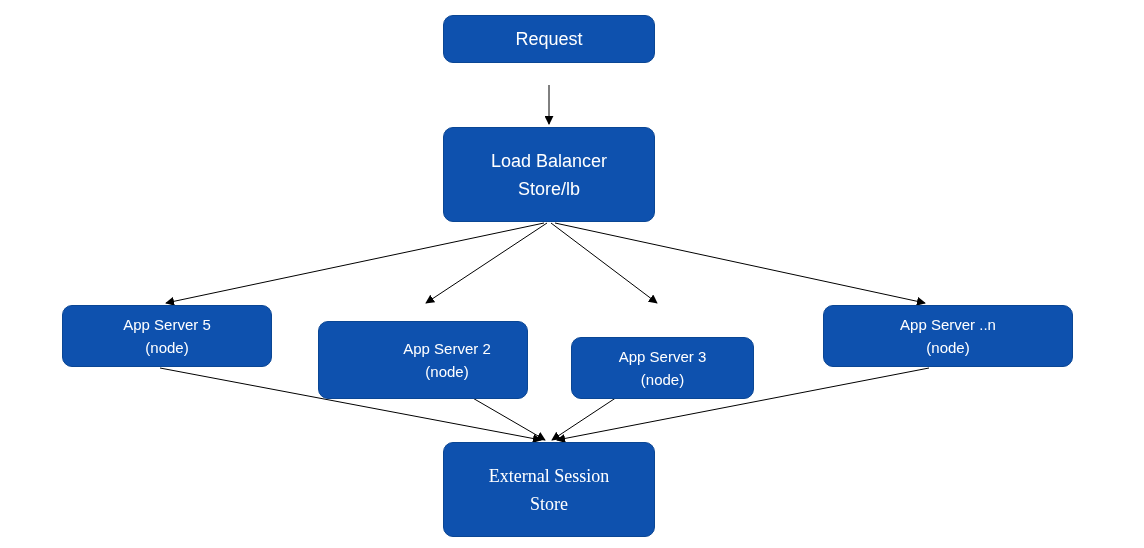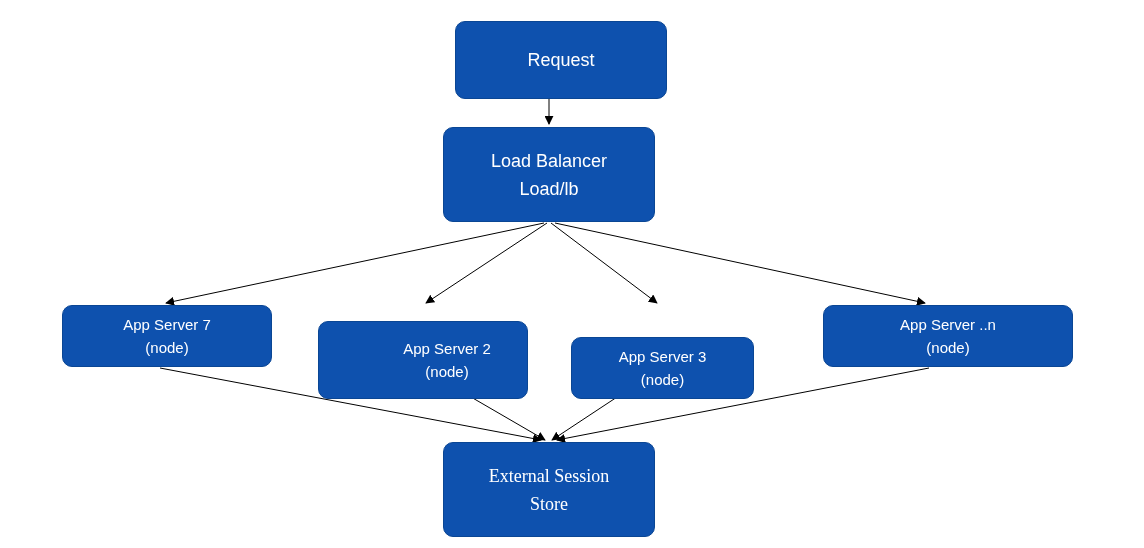--- a/index.html
+++ b/index.html
@@ -64,31 +64,31 @@
       <line x1="544" y1="223" x2="166" y2="303" class="edge" marker-end="url(#arrowhead)"></line>
       <line x1="547" y1="223" x2="426" y2="303" class="edge" marker-end="url(#arrowhead)"></line>
       <line x1="551" y1="223" x2="657" y2="303" class="edge" marker-end="url(#arrowhead)"></line>
       <line x1="555" y1="223" x2="925" y2="303" class="edge" marker-end="url(#arrowhead)"></line>
       <line x1="160" y1="368" x2="541" y2="440" class="edge" marker-end="url(#arrowhead)"></line>
       <line x1="421" y1="368" x2="545" y2="440" class="edge" marker-end="url(#arrowhead)"></line>
       <line x1="661" y1="368" x2="552" y2="440" class="edge" marker-end="url(#arrowhead)"></line>
       <line x1="929" y1="368" x2="557" y2="440" class="edge" marker-end="url(#arrowhead)"></line>
     </svg>
 
-  <div class="node big" style="left:443px; top:21px; width:212px; height:78px;margin-left:12px;">
+  <div class="node big" style="left:443px; top:15px; width:212px; height:48px;">
     <span>Request</span>
   </div>
 
   <div class="node big" style="left:443px; top:127px; width:212px; height:95px;">
     <span>Load Balancer</span>
-    <span>Load/lb</span>
+    <span>Store/lb</span>
   </div>
 
   <div class="node small" style="left:62px; top:305px; width:210px; height:62px;">
-    <span>App Server 7</span>
+    <span>App Server 5</span>
     <span>(node)</span>
   </div>
 
   <div class="node small" style="left:318px; top:321px; width:210px; height:78px;padding-left:48px;">
     <span>App Server 2</span>
     <span>(node)</span>
   </div>
 
   <div class="node small" style="left:571px; top:305px; width:183px; height:62px;margin-top:32px;">
     <span>App Server 3</span>

